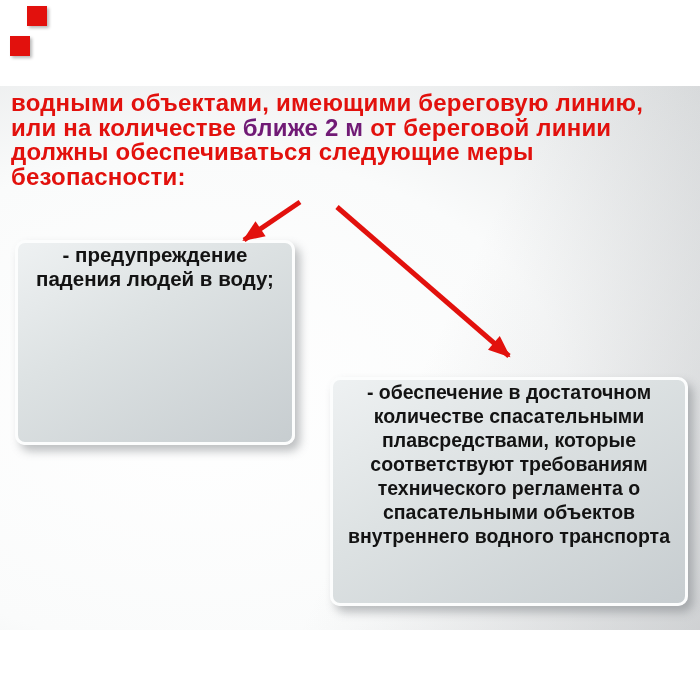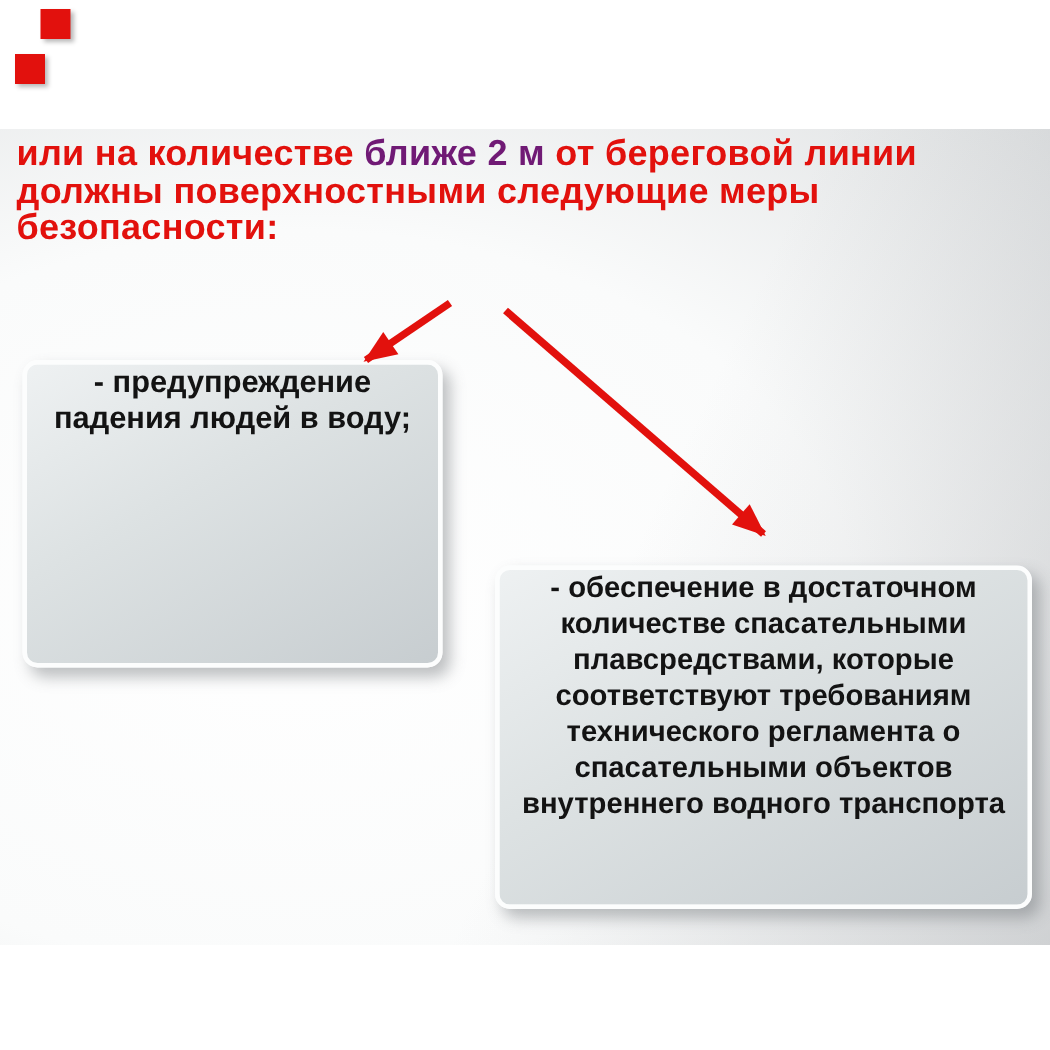--- a/index.html
+++ b/index.html
@@ -61,22 +61,23 @@
 </style>
 </head>
 <body>
 
 <div class="slide-band"></div>
 
 <div class="red-square sq1"></div>
 <div class="red-square sq2"></div>
 
 <div class="heading">
+  <div><span>водными объектами, имеющими береговую линию,</span></div>
   <div><span>или на количестве </span><span class="blk">ближе 2 м</span><span> от береговой линии</span></div>
-  <div><span>должны поверхностными следующие меры</span></div>
+  <div><span>должны обеспечиваться следующие меры</span></div>
   <div><span>безопасности:</span></div>
 </div>
 
 <div class="note-box box-left">
   <span class="box-text">- предупреждение
 падения людей в воду;</span>
 </div>
 
 <div class="note-box box-right">
   <span class="box-text">- обеспечение в достаточном

